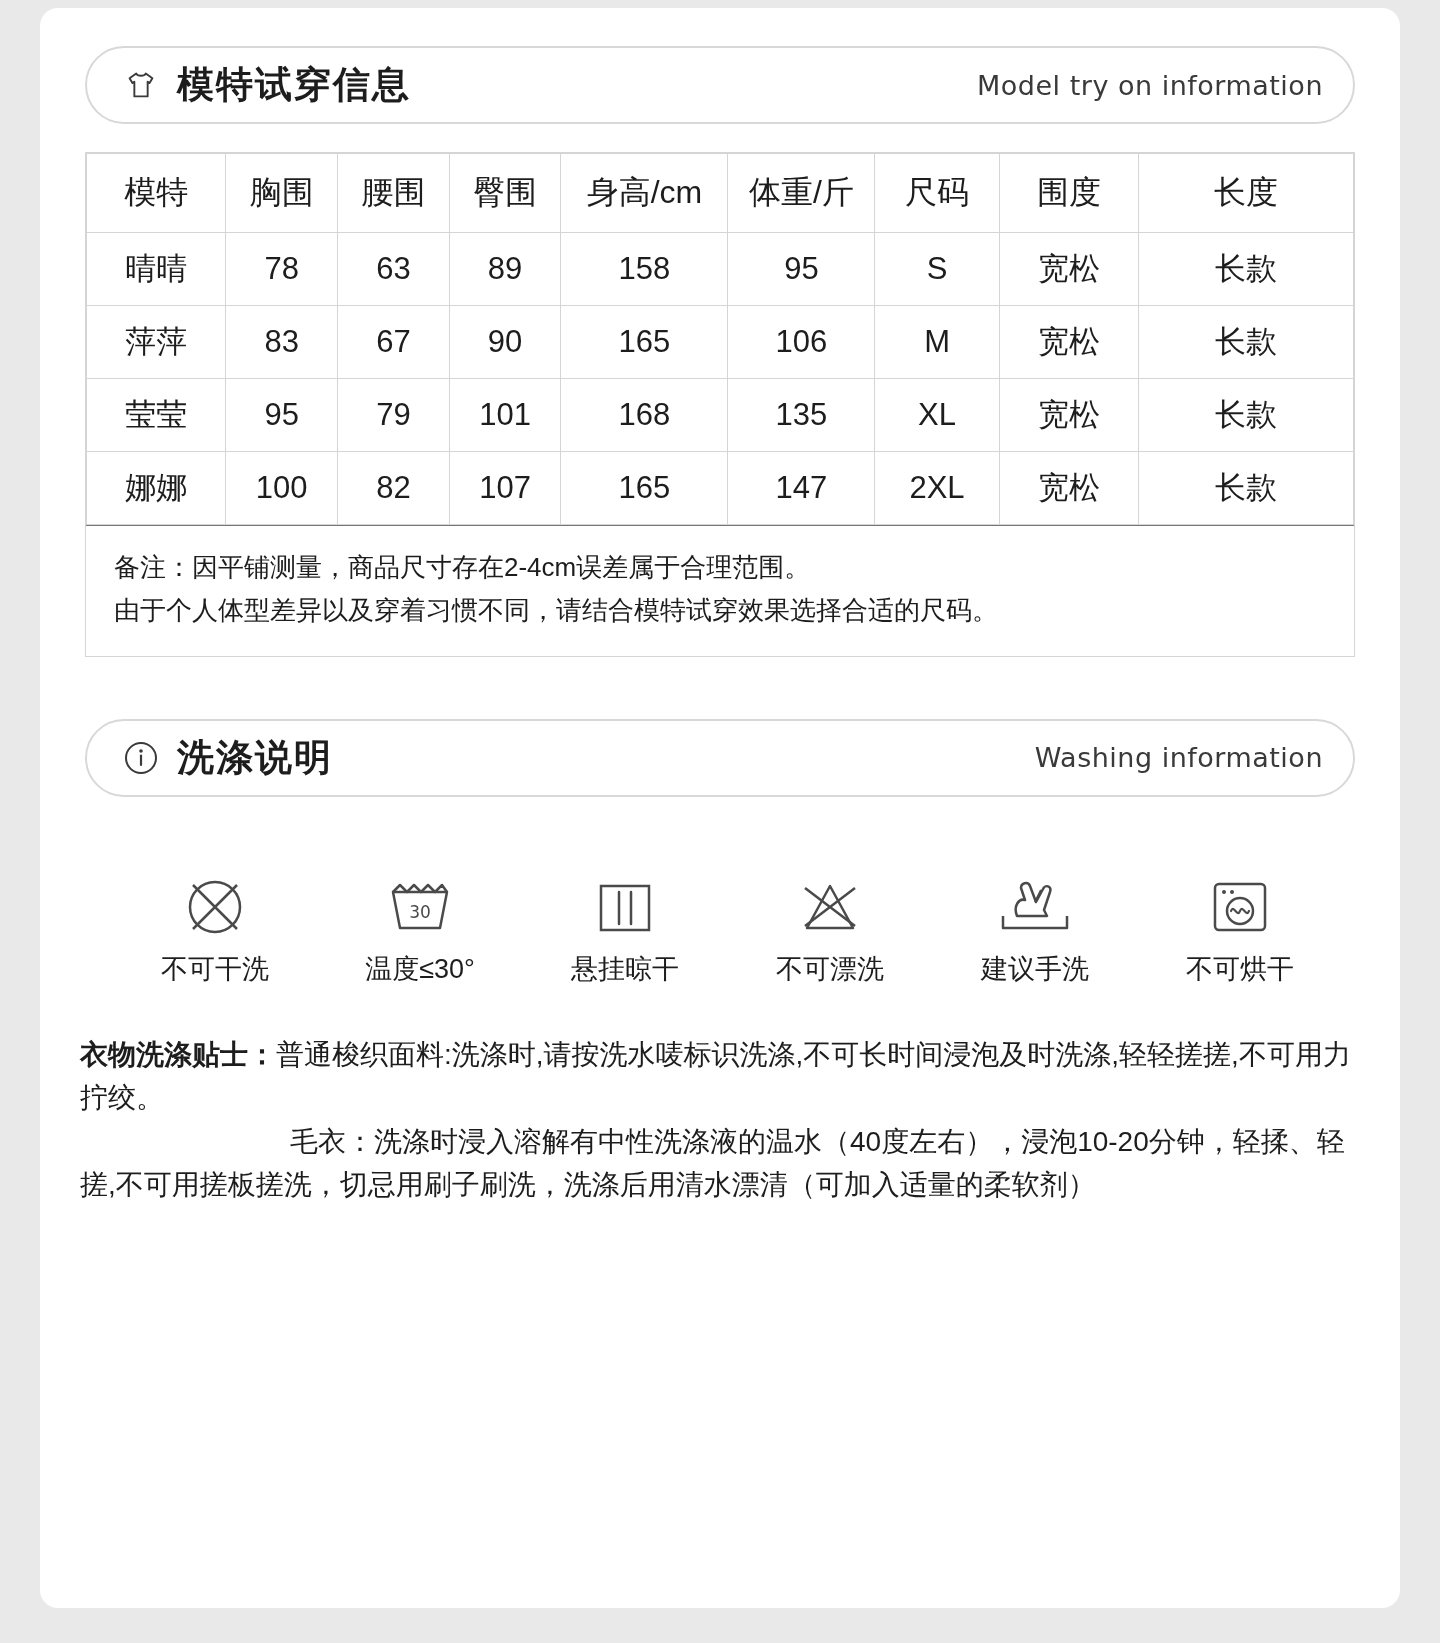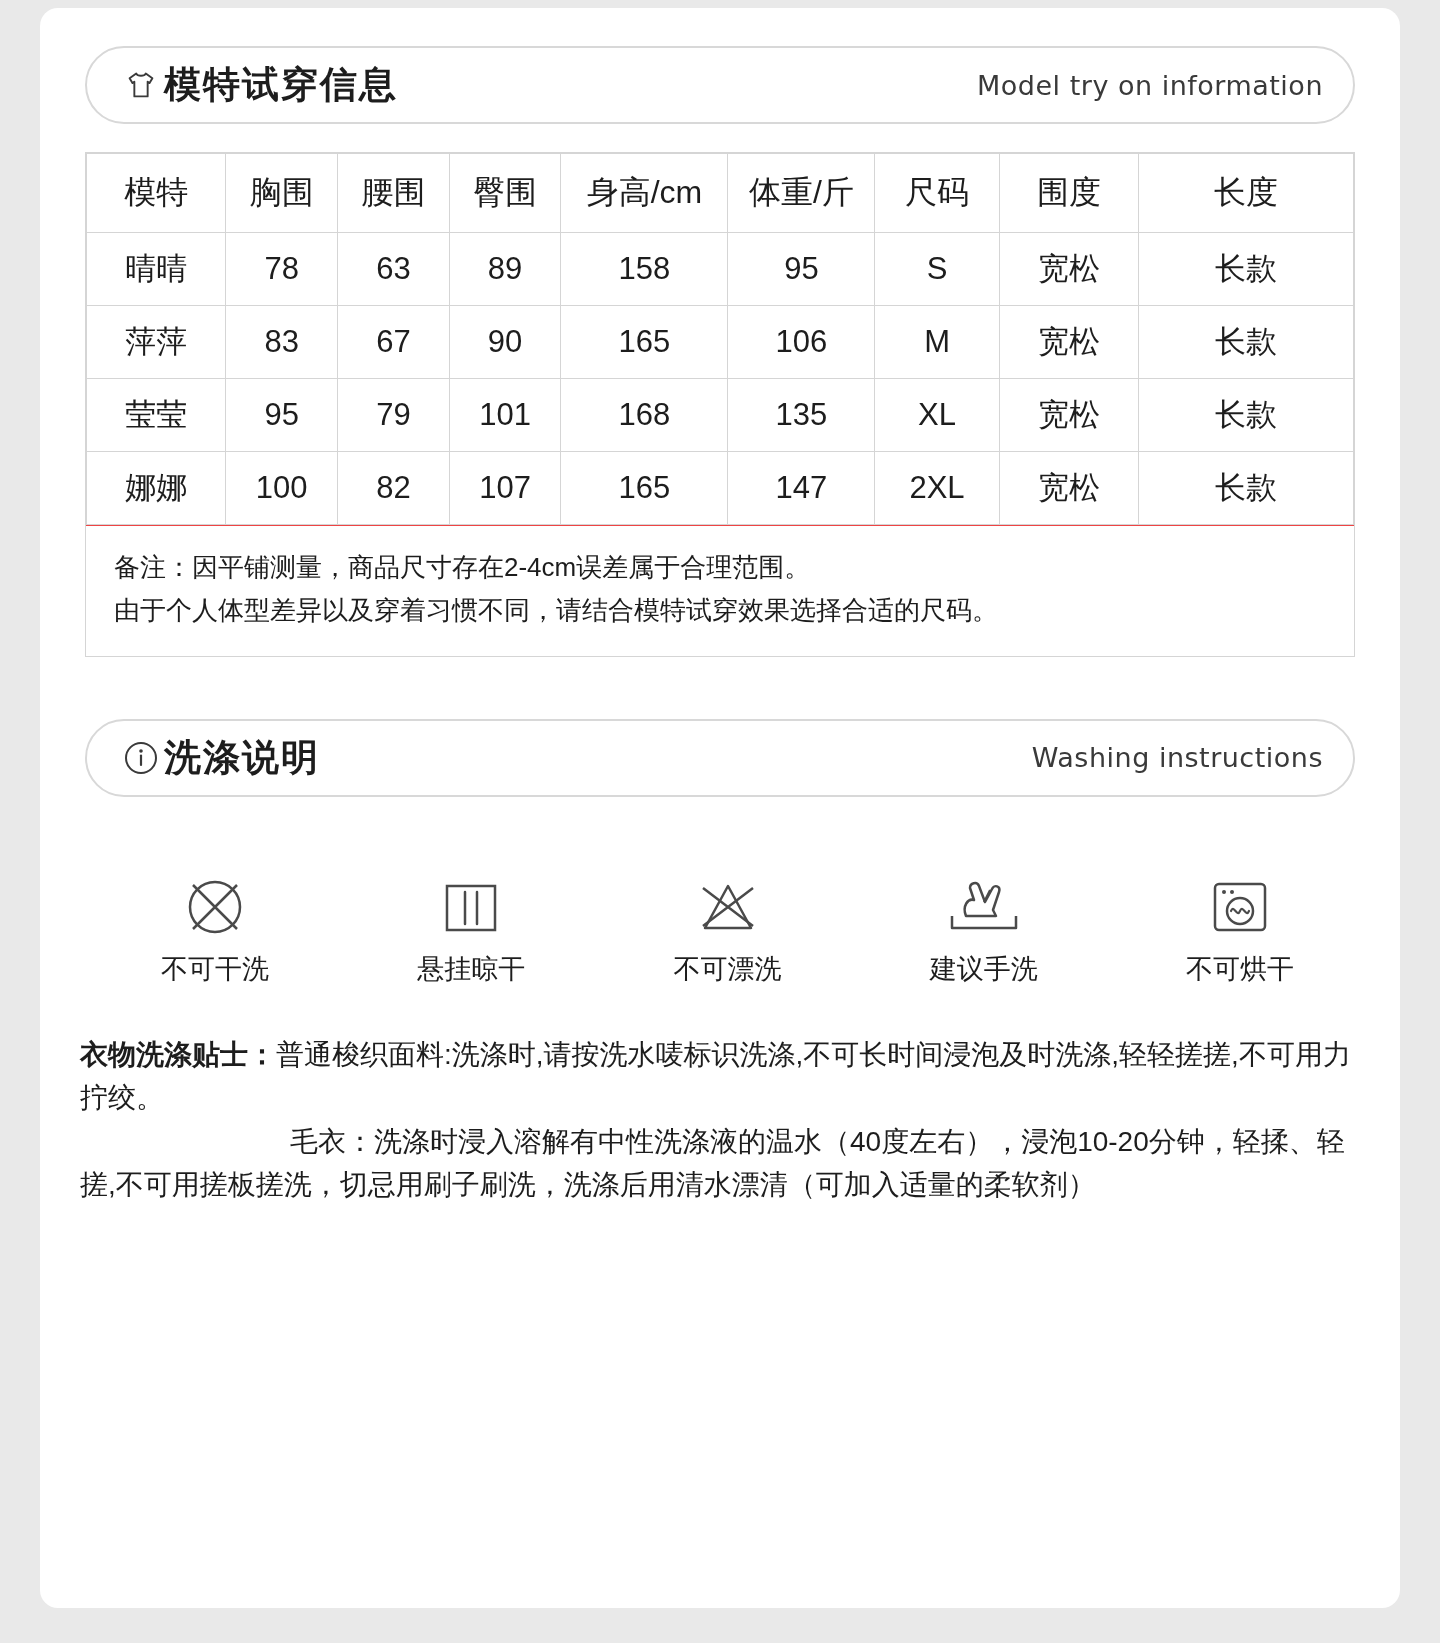--- a/index.html
+++ b/index.html
@@ -40,21 +40,21 @@
     height: 40px;
     flex: 0 0 auto;
     display: flex;
     align-items: center;
     justify-content: center;
   }
   .section-head .title-cn {
     font-size: 37px;
     font-weight: bold;
     letter-spacing: 2px;
-    margin-left: 3px;
+    margin-left: 16px;
     color: #1d1d1d;
   }
   .section-head .title-en {
     margin-left: auto;
     font-size: 27px;
     color: #3a3a3a;
     font-family: "DejaVu Sans", sans-serif;
     letter-spacing: 0.5px;
   }
 
@@ -220,35 +220,45 @@
 
   <div class="section-head" style="margin-top:62px;">
     <span class="icon">
       <svg width="36" height="36" viewBox="0 0 36 36">
         <circle cx="18" cy="18" r="15" fill="none" stroke="#3a3a3a" stroke-width="2"></circle>
         <circle cx="18" cy="11" r="1.8" fill="#3a3a3a"></circle>
         <path d="M18 15.5 L18 25" stroke="#3a3a3a" stroke-width="2.2" stroke-linecap="round"></path>
       </svg>
     </span>
     <span class="title-cn">洗涤说明</span>
-    <span class="title-en">Washing instructions</span>
+    <span class="title-en">Washing information</span>
   </div>
 
   <div class="wash-icons">
 
     <div class="wash-item">
       <span class="glyph">
         <svg width="74" height="74" viewBox="0 0 74 74">
           <circle cx="37" cy="37" r="25" fill="none" stroke="#4a4a4a" stroke-width="2.5"></circle>
           <path d="M15 15 L59 59 M59 15 L15 59" stroke="#4a4a4a" stroke-width="2.5"></path>
         </svg>
       </span>
       <span class="label">不可干洗</span>
     </div>
 
+    <div class="wash-item">
+      <span class="glyph">
+        <svg width="74" height="74" viewBox="0 0 74 74">
+          <path d="M10 22 L64 22 L57 58 L17 58 Z" fill="none" stroke="#4a4a4a" stroke-width="2.5" stroke-linejoin="round"></path>
+          <path d="M10 22 L17 15 L24 22 L31 15 L38 22 L45 15 L52 22 L59 15 L64 22" fill="none" stroke="#4a4a4a" stroke-width="2.5" stroke-linejoin="round"></path>
+          <text x="37" y="48" text-anchor="middle" font-family="DejaVu Sans, sans-serif" font-size="17" fill="#4a4a4a">30</text>
+        </svg>
+      </span>
+      <span class="label">温度≤30°</span>
+    </div>
 
     <div class="wash-item">
       <span class="glyph">
         <svg width="74" height="74" viewBox="0 0 74 74">
           <rect x="13" y="16" width="48" height="44" fill="none" stroke="#4a4a4a" stroke-width="2.5"></rect>
           <path d="M31 22 L31 54 M43 22 L43 54" stroke="#4a4a4a" stroke-width="2.5" stroke-linecap="round"></path>
         </svg>
       </span>
       <span class="label">悬挂晾干</span>
     </div>

